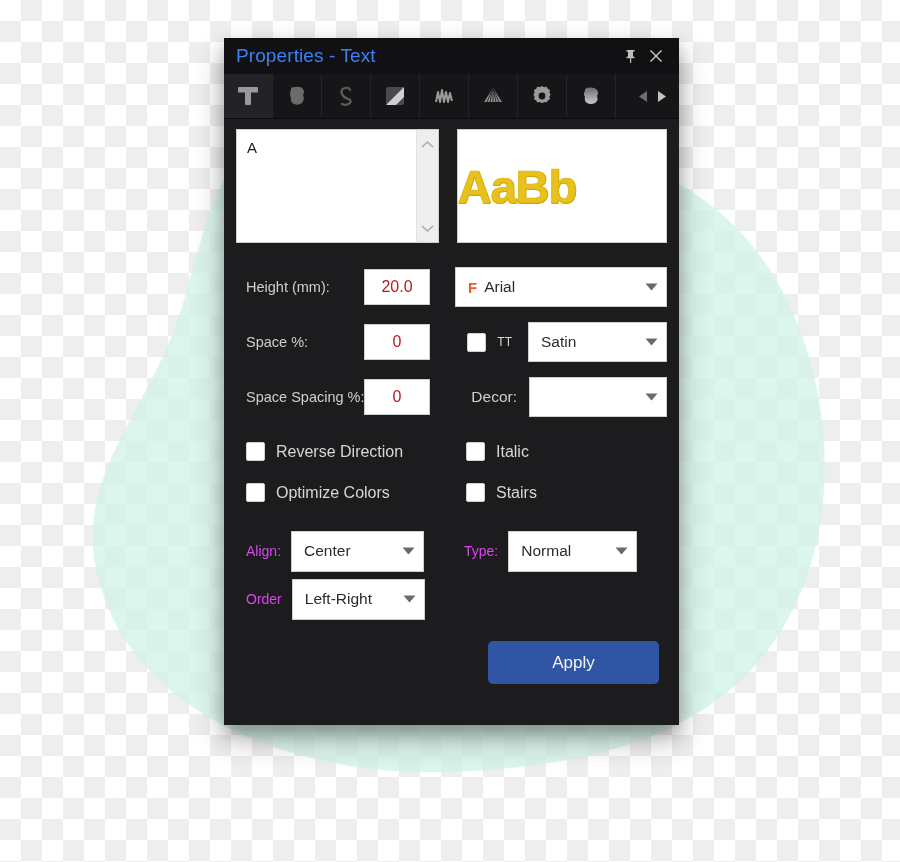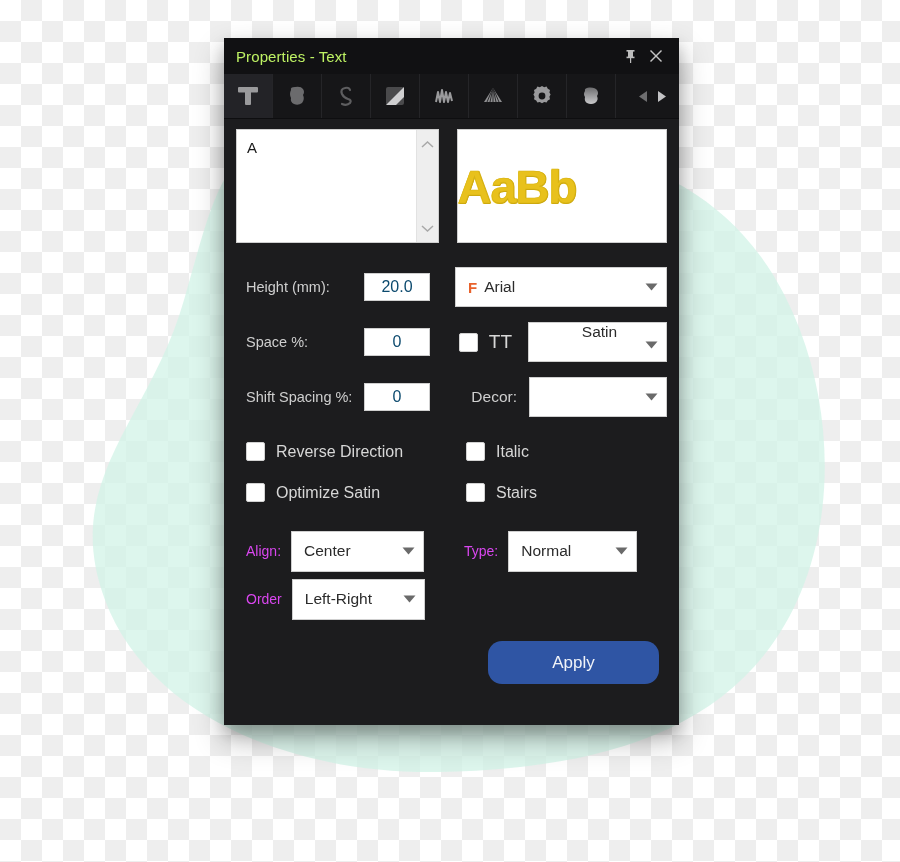--- a/index.html
+++ b/index.html
@@ -33,22 +33,22 @@
     box-sizing: border-box;
   }
   .titlebar {
     height: 36px;
     background: #111113;
     display: flex; align-items: center;
     padding: 0 10px 0 12px;
     box-sizing: border-box;
   }
   .titlebar-text {
-    font-size: 15px;
-    color: #bef264;
+    font-size: 19px;
+    color: #3b82f6;
     letter-spacing: .1px;
     flex: 1;
     white-space: nowrap;
   }
   .titlebar-btn {
     width: 26px; height: 26px;
     display: flex; align-items: center; justify-content: center;
     color: #bdbdbd;
   }
   .titlebar-btn svg { display: block; }
@@ -136,27 +136,27 @@
     height: 44px;
     margin-bottom: 11px;
   }
   .lbl {
     font-size: 14.5px;
     color: #cfcfcf;
     white-space: nowrap;
   }
   .lbl-left { width: 128px; padding-left: 10px; box-sizing: border-box; }
   .numbox {
-    width: 66px; height: 28px;
+    width: 66px; height: 36px;
     background: #ffffff;
     border: 1px solid #cfcfcf;
     box-sizing: border-box;
     display: flex; align-items: center; justify-content: center;
     font-size: 16px;
-    color: #0c4a6e;
+    color: #b91c1c;
   }
   .rightcol {
     margin-left: auto;
     display: flex; align-items: center;
   }
   .combo {
     background: #ffffff;
     border: 1px solid #cfcfcf;
     box-sizing: border-box;
     height: 40px;
@@ -216,21 +216,21 @@
     margin-top: 18px;
     display: flex; justify-content: flex-end;
     padding-right: 8px;
   }
   .apply-btn {
     width: 171px; height: 43px;
     background: #2f55a4;
     color: #f0f3f8;
     font-size: 17px;
     border: none;
-    border-radius: 14px;
+    border-radius: 5px;
     display: flex; align-items: center; justify-content: center;
     font-family: "Liberation Sans", sans-serif;
   }
 </style>
 </head>
 <body>
 
 <div class="blob-layer">
   <svg width="900" height="862" viewBox="0 0 900 862" xmlns="http://www.w3.org/2000/svg">
     <path d="M184,300 C150,420 60,480 105,600 C150,720 300,775 440,772
@@ -398,35 +398,35 @@
           </div>
         </div>
       </div>
 
       <div class="frow">
         <div class="lbl lbl-left">Space %:</div>
         <div class="numbox">0</div>
         <div class="rightcol">
           <div class="cb-row" style="margin-right:16px;">
             <span class="cb"></span>
-            <span class="cb-label" style="font-size:19px;">TT</span>
-          </div>
-          <div class="combo" style="width:139px;height:40px;flex-direction:column;">
+            <span class="cb-label" style="font-size:12px;">TT</span>
+          </div>
+          <div class="combo" style="width:139px;height:40px;">
             <span class="val">Satin</span>
             <span class="caret">
               <svg width="13" height="8" viewBox="0 0 13 8">
                   <path d="M0.5,0.5 L12.5,0.5 L6.5,7.5 Z" fill="#6a6a6a"></path>
                 </svg>
             </span>
           </div>
         </div>
       </div>
 
       <div class="frow">
-        <div class="lbl lbl-left">Shift Spacing %:</div>
+        <div class="lbl lbl-left">Space Spacing %:</div>
         <div class="numbox">0</div>
         <div class="rightcol">
           <span class="lbl" style="margin-right:12px;font-size:15.5px;">Decor:</span>
           <div class="combo" style="width:138px;height:40px;">
             <span class="val"></span>
             <span class="caret">
               <svg width="13" height="8" viewBox="0 0 13 8">
                   <path d="M0.5,0.5 L12.5,0.5 L6.5,7.5 Z" fill="#6a6a6a"></path>
                 </svg>
             </span>
@@ -447,21 +447,21 @@
           <div class="cb-row">
             <span class="cb"></span>
             <span class="cb-label">Italic</span>
           </div>
         </div>
       </div>
       <div class="cbline">
         <div class="col1">
           <div class="cb-row">
             <span class="cb"></span>
-            <span class="cb-label">Optimize Satin</span>
+            <span class="cb-label">Optimize Colors</span>
           </div>
         </div>
         <div class="col2">
           <div class="cb-row">
             <span class="cb"></span>
             <span class="cb-label">Stairs</span>
           </div>
         </div>
       </div>
     </div>

